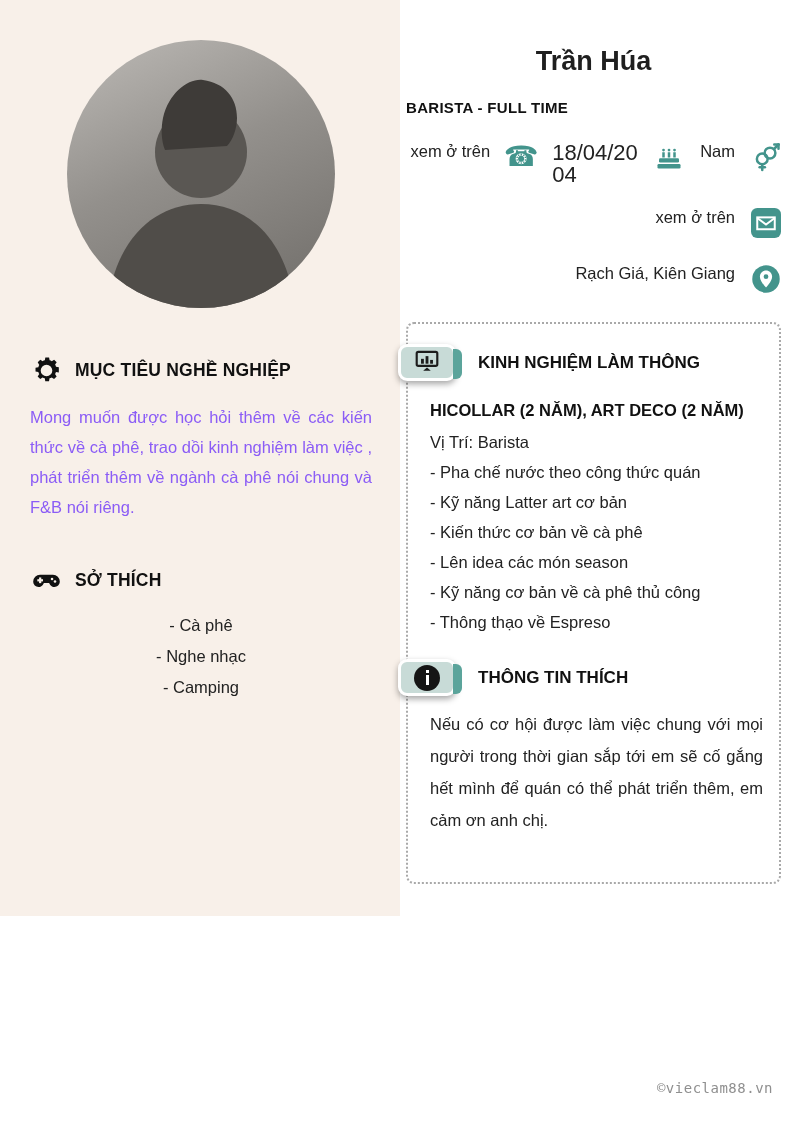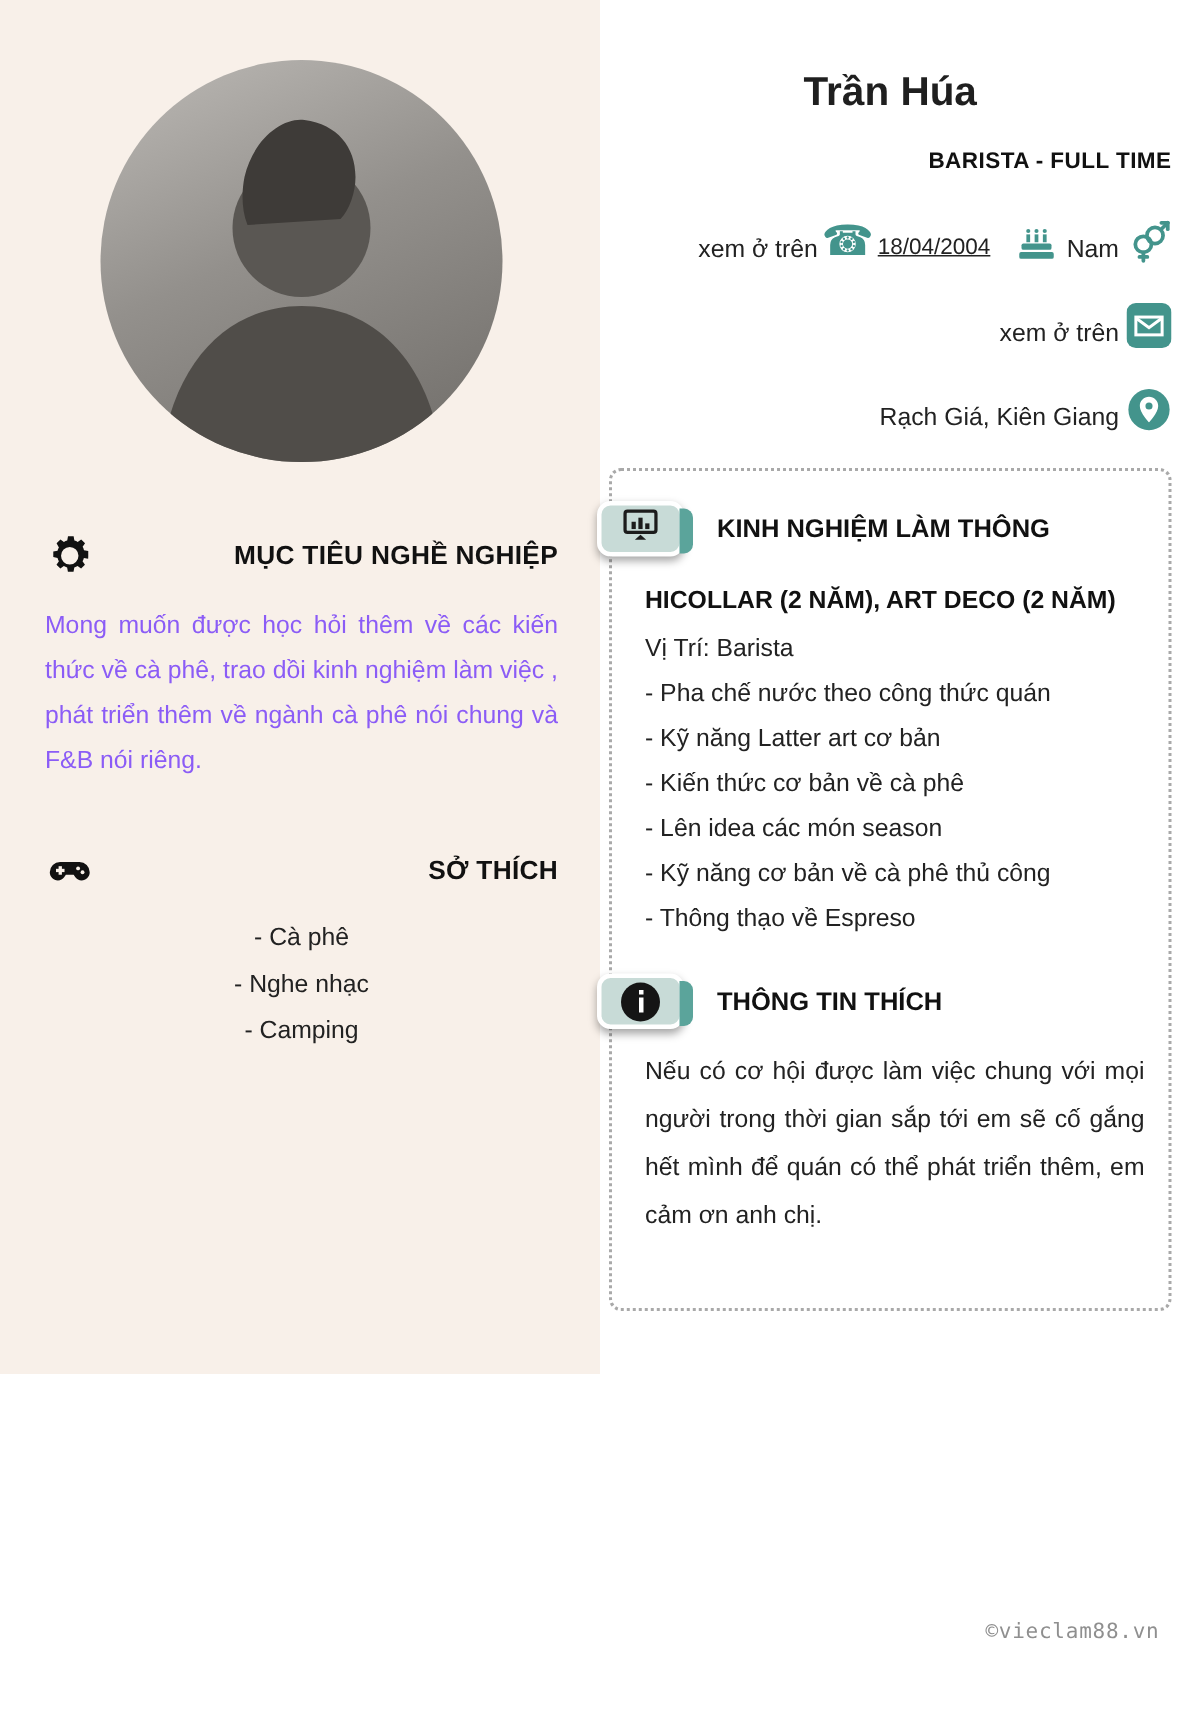--- a/index.html
+++ b/index.html
@@ -9,36 +9,36 @@
 
   
   .left-panel { position:absolute; left:0; top:0; width:400px; height:916px;
                 background:#f8f0e9; padding:40px 28px 0 30px; }
   .photo-wrap { width:100%; display:flex; justify-content:center; }
   .photo { width:268px; height:268px; border-radius:50%; overflow:hidden;
            background:linear-gradient(155deg,#bdbab6 0%,#93908c 45%,#6f6c68 100%);
            position:relative; }
   .photo svg { position:absolute; left:0; top:0; }
 
-  .sec-head { display:flex; align-items:center; margin-top:46px;justify-content:space-between; }
+  .sec-head { display:flex; align-items:center; gap:13px; margin-top:46px; }
   .sec-head h2 { font-size:17.5px; font-weight:bold; color:#111; letter-spacing:.2px; }
   .blk-icon { width:32px; height:32px; flex:0 0 32px; display:flex; align-items:center; justify-content:center; }
 
   .obj-body { margin-top:16px; font-size:16.5px; line-height:30px; text-align:justify; color:#8b5cf6; }
   .hobby-list { margin-top:14px; font-size:16.5px; line-height:31px; color:#222; list-style:none;text-align:center; }
 
   
   .right-col { position:absolute; left:400px; top:0; width:395px; height:1140px; padding:0 14px 0 6px; }
   .cv-name { margin-top:46px; text-align:center; font-size:27px; font-weight:bold; color:#1f1f1f; }
-  .cv-position { margin-top:22px; text-align:right; font-size:15px; font-weight:bold; color:#111; letter-spacing:.3px; }
+  .cv-position { margin-top:22px; text-align:left; font-size:15px; font-weight:bold; color:#111; letter-spacing:.3px; }
 
   .contact { margin-top:26px; }
-  .c-row { display:flex; justify-content:flex-end; align-items:flex-end; gap:5px; margin-bottom:12px; min-height:34px;margin-top:22px; }
+  .c-row { display:flex; justify-content:flex-end; align-items:flex-start; gap:16px; margin-bottom:12px; min-height:34px;margin-top:22px; }
   .c-row .lbl { font-size:16.5px; color:#222; }
-  .date-wrap { width:86px; font-size:15px; color:#222; word-break:break-all; line-height:22px;text-decoration:underline; }
+  .date-wrap { width:86px; font-size:22px; color:#222; word-break:break-all; line-height:22px; }
   .cicon { width:30px; height:30px; flex:0 0 30px; display:flex; align-items:center; justify-content:center; }
   .phone-glyph { font-size:28px; color:#43948c; line-height:30px; }
   .phone-glyph::before { content:"☎"; }
 
   
   .dotted-box { margin-top:24px; border:2px dotted #a9a9a9; border-radius:8px;
                 padding:16px 16px 30px 22px; min-height:562px; position:relative; }
 
   .box-head { display:flex; align-items:center; margin-left:-32px; margin-top:4px; }
   .badge { width:58px; height:37px; background:#c8dbd7; border:3px solid #ffffff; border-radius:9px;

